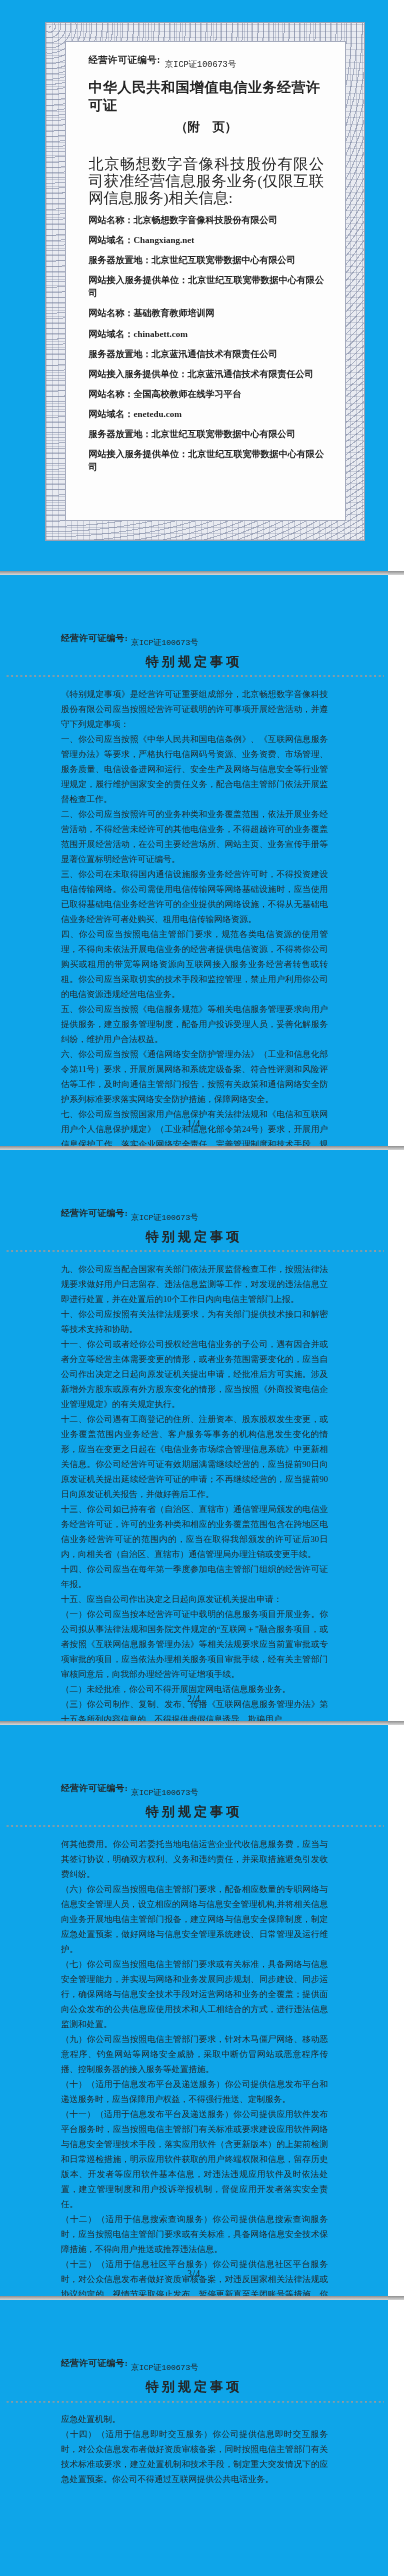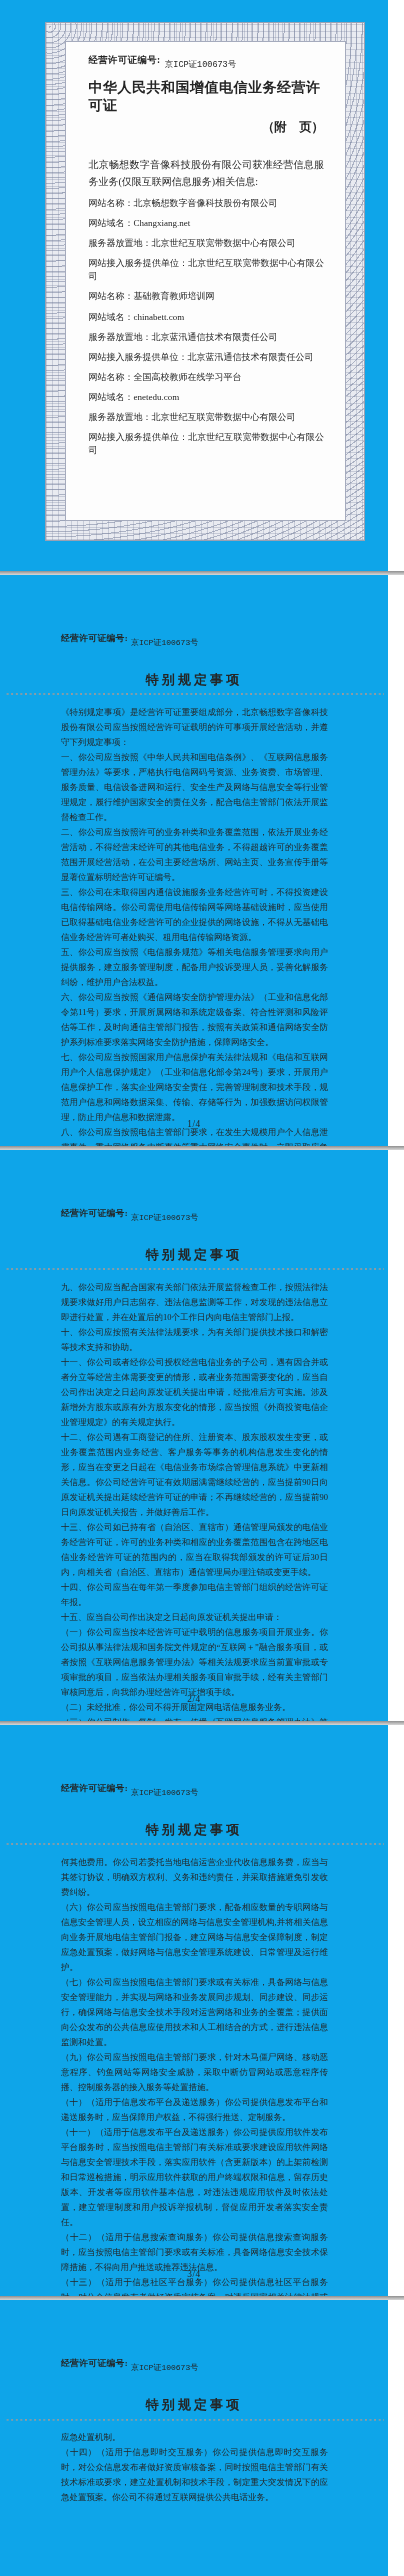--- a/index.html
+++ b/index.html
@@ -48,48 +48,48 @@
   .cert-head .num{font-size:8.5px;margin:4.6px 0 0 4.1px;font-family:"Liberation Mono","DejaVu Sans Mono",monospace;}
   .cert-title{
     margin-top:8.2px;
     text-align:left;
     font-size:14px;
     font-weight:bold;
     letter-spacing:0.5px;
   }
   .cert-subtitle{
     margin-top:4.1px;
-    text-align:right;
+    text-align:center;
     font-size:12.4px;
     font-weight:bold;
   }
   .cert-intro{
     margin-top:19.6px;
-    font-size:10px;
+    font-size:15px;
     line-height:17px;
     text-align:justify;
   }
-  .cert-lines{margin-top:1px;}
+  .cert-lines{margin-top:1px;font-weight:bold;}
   .cert-lines div{
     font-size:9px;
     line-height:13.4px;
     margin-top:6.7px;
     text-align:justify;
   }
 
   
   .p-head{
     display:flex;
     align-items:flex-start;
     margin:58px 0 0 61px;
   }
   .p-head .lbl{font-size:8.8px;font-weight:bold;letter-spacing:0.3px;}
   .p-head .num{font-size:8px;margin:3.6px 0 0 3.1px;font-family:"Liberation Mono","DejaVu Sans Mono",monospace;}
   .p-title{
-    margin-top:23px;
+    margin-top:5px;
     text-align:center;
     font-size:13px;
     font-weight:bold;
     letter-spacing:3.1px;
   }
   .zigzag{
     margin:4.6px 4.1px 0 4.1px;
     height:2.6px;
     background:
       linear-gradient(135deg,#9b9b9b 25%,transparent 25%) -1px 0,
@@ -172,20 +172,21 @@
       <span class="num">京ICP证100673号</span>
     </div>
     <div class="p-title">特别规定事项</div>
     <div class="zigzag"></div>
     <div class="p-body">
 
     <p>《特别规定事项》是经营许可证重要组成部分，北京畅想数字音像科技股份有限公司应当按照经营许可证载明的许可事项开展经营活动，并遵守下列规定事项：</p>
         <p>一、你公司应当按照《中华人民共和国电信条例》、《互联网信息服务管理办法》等要求，严格执行电信网码号资源、业务资费、市场管理、服务质量、电信设备进网和运行、安全生产及网络与信息安全等行业管理规定，履行维护国家安全的责任义务，配合电信主管部门依法开展监督检查工作。</p>
         <p>二、你公司应当按照许可的业务种类和业务覆盖范围，依法开展业务经营活动，不得经营未经许可的其他电信业务，不得超越许可的业务覆盖范围开展经营活动，在公司主要经营场所、网站主页、业务宣传手册等显著位置标明经营许可证编号。</p>
         <p>三、你公司在未取得国内通信设施服务业务经营许可时，不得投资建设电信传输网络。你公司需使用电信传输网等网络基础设施时，应当使用已取得基础电信业务经营许可的企业提供的网络设施，不得从无基础电信业务经营许可者处购买、租用电信传输网络资源。</p>
+        <p>四、你公司应当按照电信主管部门要求，规范各类电信资源的使用管理，不得向未依法开展电信业务的经营者提供电信资源，不得将你公司购买或租用的带宽等网络资源向互联网接入服务业务经营者转售或转租。你公司应当采取切实的技术手段和监控管理，禁止用户利用你公司的电信资源违规经营电信业务。</p>
         <p>五、你公司应当按照《电信服务规范》等相关电信服务管理要求向用户提供服务，建立服务管理制度，配备用户投诉受理人员，妥善化解服务纠纷，维护用户合法权益。</p>
         <p>六、你公司应当按照《通信网络安全防护管理办法》（工业和信息化部令第11号）要求，开展所属网络和系统定级备案、符合性评测和风险评估等工作，及时向通信主管部门报告，按照有关政策和通信网络安全防护系列标准要求落实网络安全防护措施，保障网络安全。</p>
         <p>七、你公司应当按照国家用户信息保护有关法律法规和《电信和互联网用户个人信息保护规定》（工业和信息化部令第24号）要求，开展用户信息保护工作，落实企业网络安全责任，完善管理制度和技术手段，规范用户信息和网络数据采集、传输、存储等行为，加强数据访问权限管理，防止用户信息和数据泄露。</p>
         <p>八、你公司应当按照电信主管部门要求，在发生大规模用户个人信息泄露事件、重大网络服务中断事件等重大网络安全事件时，立即采取应急措施，控制影响范围，将有关事件第一时间向电信主管部门报告，根据电信主管部门要求采取应急处置措施。</p>
       </div>
     <div class="p-pagenum">1/4</div>
   </section>
 
   <div class="page-gap"></div>
 

